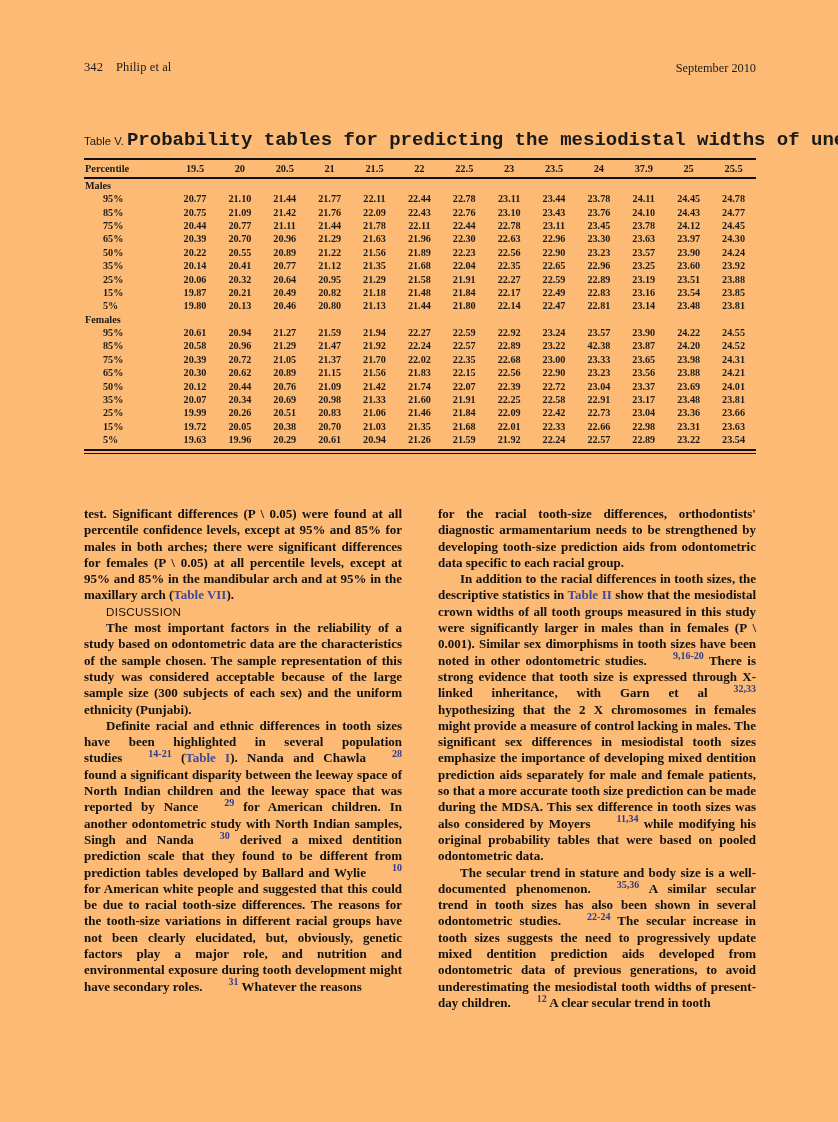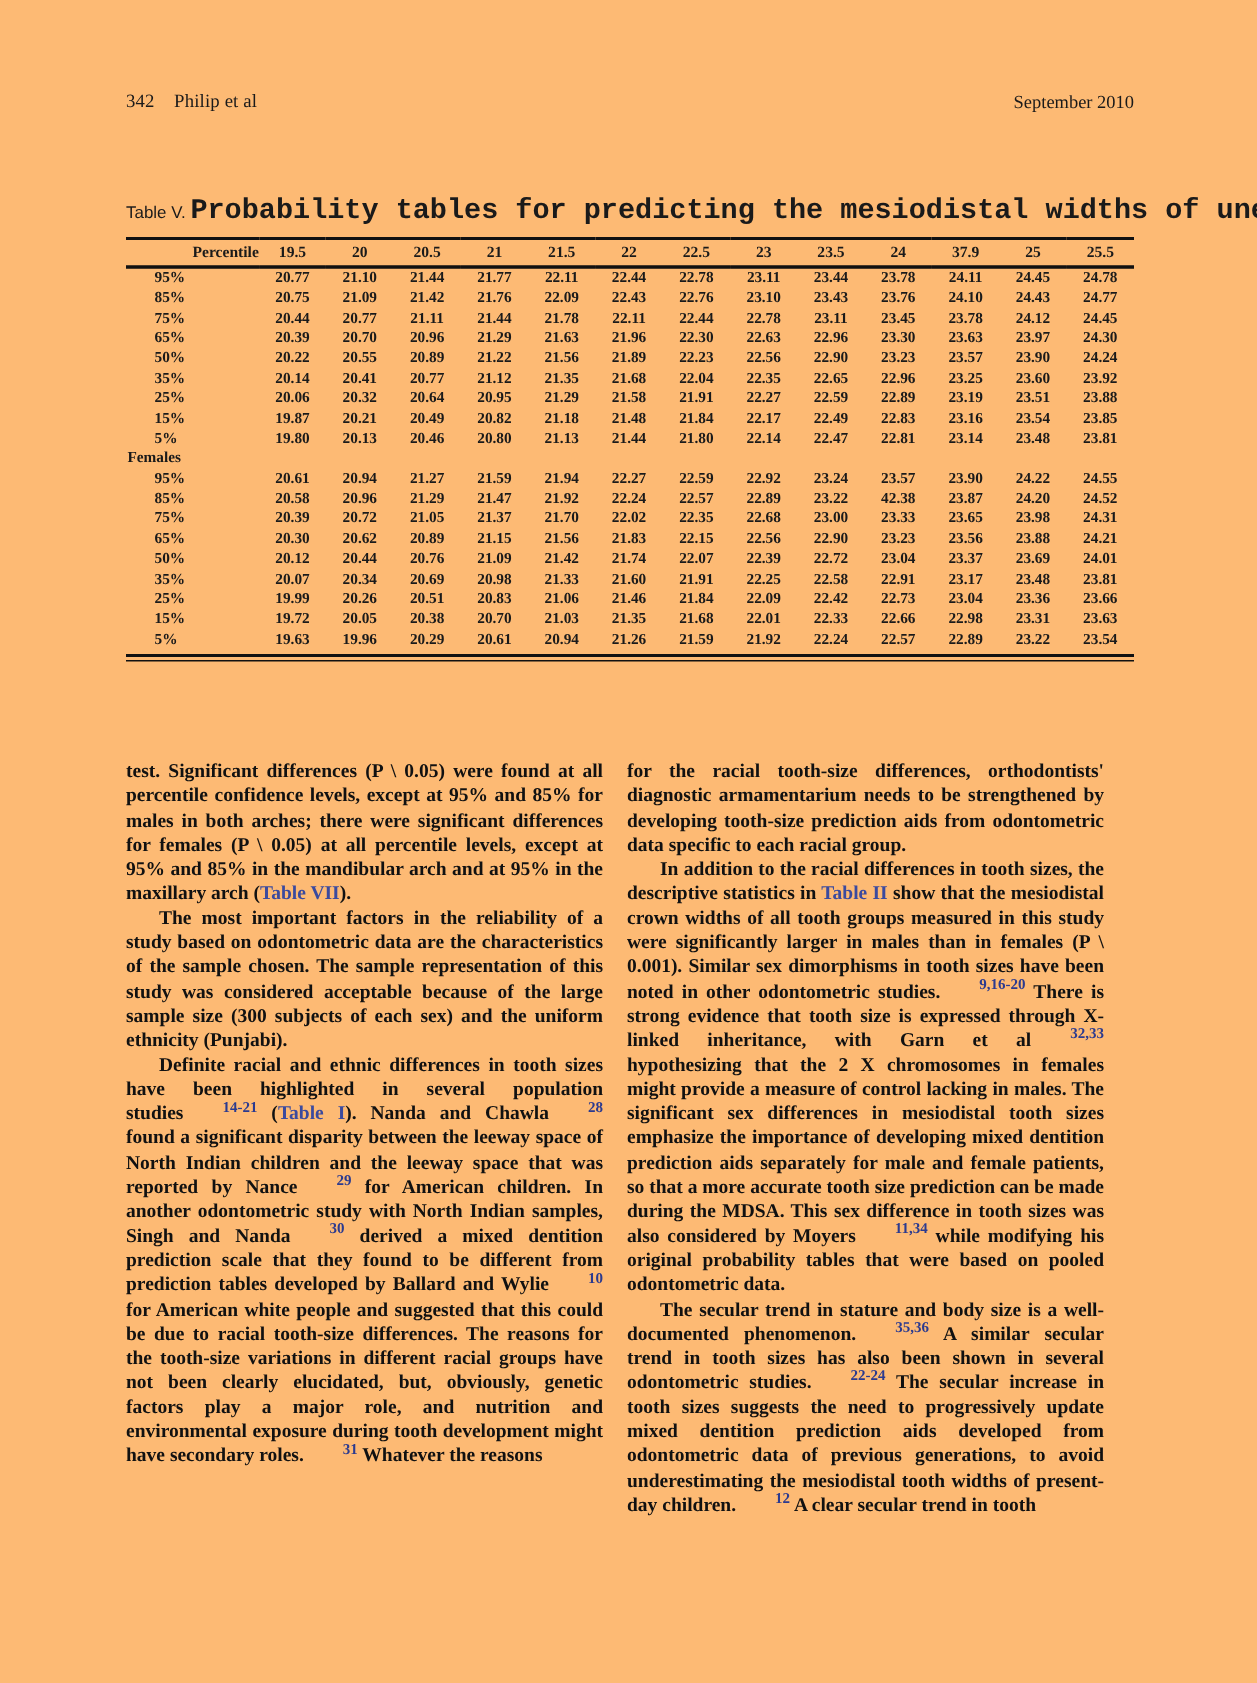--- a/index.html
+++ b/index.html
@@ -80,21 +80,21 @@
     font-weight: 700;
   }
   table.ptable thead th {
     font-weight: 700;
     font-size: 10.4px;
     padding: 3px 0 3px 0;
     text-align: center;
     white-space: nowrap;
   }
   table.ptable thead th.first {
-    text-align: right;
+    text-align: left;
     padding-left: 1px;
   }
   .rule-top { border-top: 2.2px solid #111; }
   .rule-mid { border-bottom: 2.2px solid #111; }
   table.ptable tbody td {
     padding: 1.2px 0;
     text-align: center;
     white-space: nowrap;
     font-weight: 700;
     font-size: 10.2px;
@@ -120,21 +120,21 @@
     border-bottom: 1px solid #111;
   }
 
   
   .cols {
     position: absolute;
     left: 84px;
     top: 506px;
     width: 672px;
     display: flex;
-    gap: 16px;
+    gap: 36px;
   }
   .col {
     width: 318px;
     font-family: "Liberation Serif", serif;
     font-size: 13.0px;
     line-height: 16.3px;
     text-align: justify;
     font-weight: 700;
     color: #111;
   }
@@ -195,20 +195,36 @@
             <th>22.5</th>
             <th>23</th>
             <th>23.5</th>
             <th>24</th>
             <th>37.9</th>
             <th>25</th>
             <th>25.5</th>
           </tr>
       </thead>
       <tbody id="tbl-body">
+          <tr class="grouphdr">
+            <td class="first">Males</td>
+            <td></td>
+            <td></td>
+            <td></td>
+            <td></td>
+            <td></td>
+            <td></td>
+            <td></td>
+            <td></td>
+            <td></td>
+            <td></td>
+            <td></td>
+            <td></td>
+            <td></td>
+          </tr>
           <tr class="firstdata">
             <td class="pct">95%</td>
             <td>20.77</td>
             <td>21.10</td>
             <td>21.44</td>
             <td>21.77</td>
             <td>22.11</td>
             <td>22.44</td>
             <td>22.78</td>
             <td>23.11</td>
@@ -509,20 +525,21 @@
         </tbody>
     </table>
     <div class="tbl-bottom"></div>
   </div>
 
   <div class="cols">
 
     <div class="col">
       <p class="noindent"><span>test. Significant differences (P \ 0.05) were found at all percentile confidence levels, except at 95% and 85% for males in both arches; there were significant differences for females (P \ 0.05) at all percentile levels, except at 95% and 85% in the mandibular arch and at 95% in the maxillary arch (</span><span class="xref">Table VII</span><span>).</span></p>
 
+      <p class="sec-head">DISCUSSION</p>
 
       <p>The most important factors in the reliability of a study based on odontometric data are the characteristics of the sample chosen. The sample representation of this study was considered acceptable because of the large sample size (300 subjects of each sex) and the uniform ethnicity (Punjabi).</p>
 
       <p><span>Definite racial and ethnic differences in tooth sizes have been highlighted in several population studies</span><sup>14-21</sup><span> (</span><span class="xref">Table I</span><span>). Nanda and Chawla</span><sup>28</sup><span> found a significant disparity between the leeway space of North Indian children and the leeway space that was reported by Nance</span><sup>29</sup><span> for American children. In another odontometric study with North Indian samples, Singh and Nanda</span><sup>30</sup><span> derived a mixed dentition prediction scale that they found to be different from prediction tables developed by Ballard and Wylie</span><sup>10</sup><span> for American white people and suggested that this could be due to racial tooth-size differences. The reasons for the tooth-size variations in different racial groups have not been clearly elucidated, but, obviously, genetic factors play a major role, and nutrition and environmental exposure during tooth development might have secondary roles.</span><sup>31</sup><span> Whatever the reasons</span></p>
     </div>
 
     <div class="col">
       <p class="noindent">for the racial tooth-size differences, orthodontists' diagnostic armamentarium needs to be strengthened by developing tooth-size prediction aids from odontometric data specific to each racial group.</p>
 
       <p><span>In addition to the racial differences in tooth sizes, the descriptive statistics in </span><span class="xref">Table II</span><span> show that the mesiodistal crown widths of all tooth groups measured in this study were significantly larger in males than in females (P \ 0.001). Similar sex dimorphisms in tooth sizes have been noted in other odontometric studies.</span><sup>9,16-20</sup><span> There is strong evidence that tooth size is expressed through X-linked inheritance, with Garn et al</span><sup>32,33</sup><span> hypothesizing that the 2 X chromosomes in females might provide a measure of control lacking in males. The significant sex differences in mesiodistal tooth sizes emphasize the importance of developing mixed dentition prediction aids separately for male and female patients, so that a more accurate tooth size prediction can be made during the MDSA. This sex difference in tooth sizes was also considered by Moyers</span><sup>11,34</sup><span> while modifying his original probability tables that were based on pooled odontometric data.</span></p>

